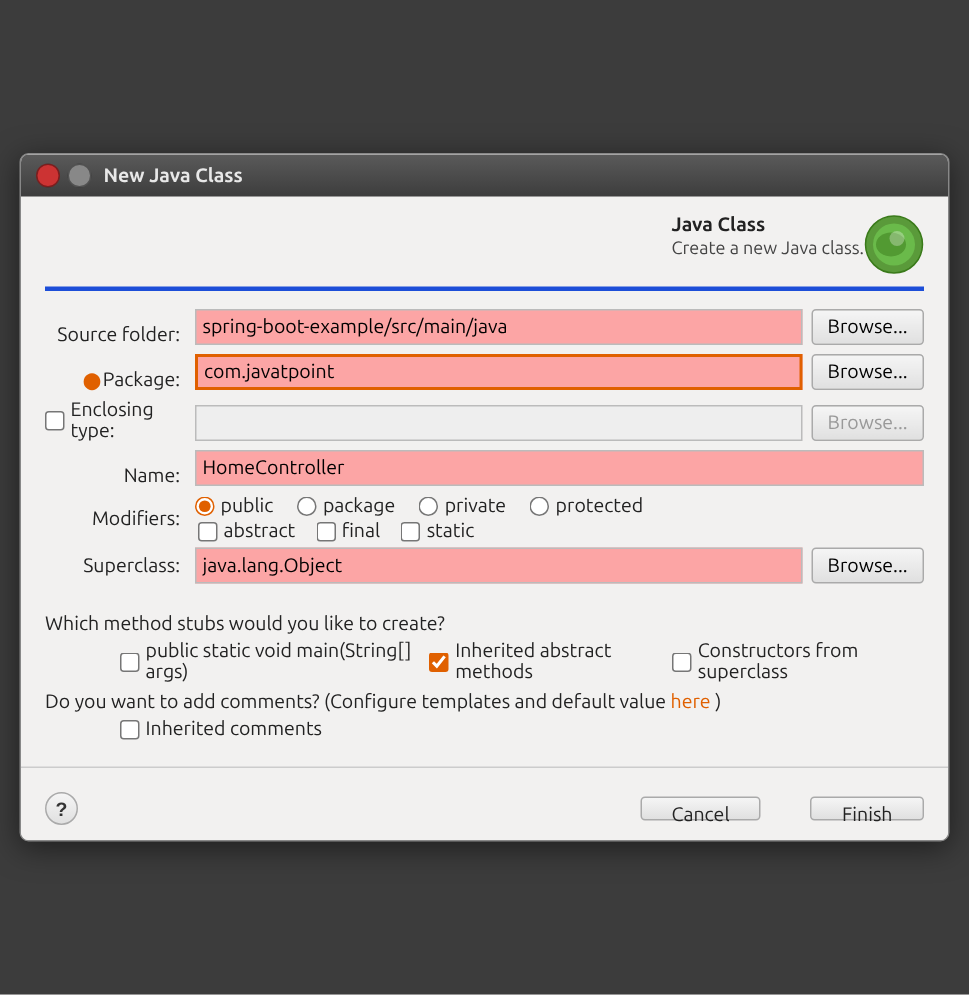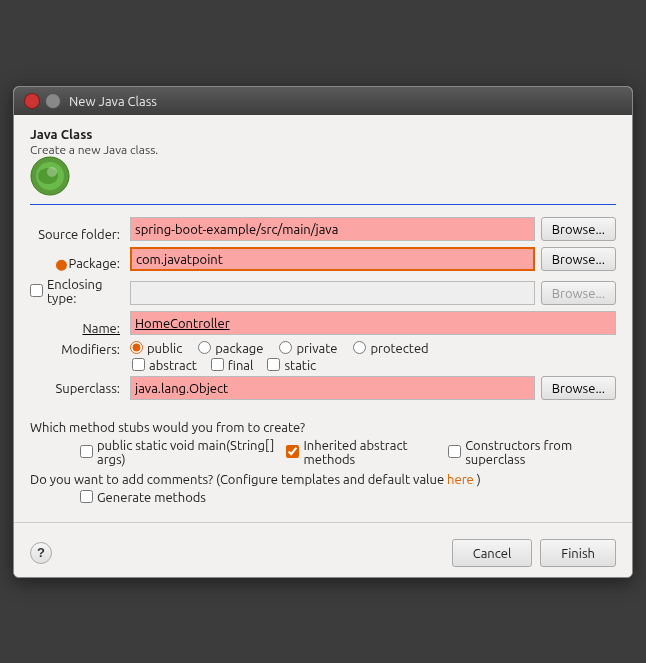--- a/index.html
+++ b/index.html
@@ -37,33 +37,32 @@
       height: 16px;
       border-radius: 50%;
       border: 1px solid rgba(0,0,0,0.4);
       cursor: pointer;
     }
     .tb-btn.close { background: #cc3333; }
     .tb-btn.minimize { background: #888; }
     .title-bar-title {
       color: #e8e8e8;
       font-size: 13px;
-      font-weight: normal;
+      font-weight: bold;
     }
     .content {
       padding: 12px 16px 10px 16px;
     }
     .header-section {
       display: flex;
       justify-content: flex-end;
       align-items: flex-start;
       margin-bottom: 12px;
       padding-bottom: 8px;
-      border-bottom: 1px solid #1d4ed8;
-      flex-direction: column;
+      border-bottom: 3px solid #1d4ed8;
     }
     .header-title {
       font-weight: bold;
       font-size: 13px;
       color: #222;
     }
     .header-subtitle {
       font-size: 12px;
       color: #444;
       margin-top: 2px;
@@ -133,25 +132,24 @@
     .enclosing-label-area {
       width: 100px;
       display: flex;
       align-items: center;
       justify-content: flex-end;
       padding-right: 10px;
       flex-shrink: 0;
     }
     .name-row {
       margin-top: 6px;
-      text-decoration: underline;
     }
     .modifiers-row {
       display: flex;
-      align-items: flex-start;
+      align-items: center;
       margin-bottom: 4px;
     }
     .modifiers-label {
       width: 100px;
       text-align: right;
       padding-right: 10px;
       color: #222;
       font-size: 13px;
       flex-shrink: 0;
       padding-top: 1px;
@@ -277,28 +275,29 @@
       display: flex;
       align-items: center;
       justify-content: center;
     }
     .footer-right {
       display: flex;
       gap: 8px;
     }
     .footer-btn {
       padding: 4px 20px;
-      height: 28px;
+      height: 16px;
       background: linear-gradient(to bottom, #f5f5f5, #e0e0e0);
       border: 1px solid #aaa;
       border-radius: 3px;
       cursor: pointer;
       font-size: 13px;
       font-family: inherit;
       color: #222;
+      margin-left: 25px;
     }
     .required-dot {
       color: #e06000;
       font-size: 11px;
       margin-right: 1px;
     }
     input[type="checkbox"] {
       width: 13px;
       height: 13px;
     }
@@ -404,21 +403,21 @@
     </div>
 
     <div class="form-row superclass-row">
       <span class="form-label">Superclass:</span>
       <input type="text" class="form-input" value="java.lang.Object" style="">
       <button class="browse-btn">Browse...</button>
     </div>
 
 
     <div class="stubs-section">
-      <div class="stubs-title">Which method stubs would you from to create?</div>
+      <div class="stubs-title">Which method stubs would you like to create?</div>
       <div class="stubs-indent">
         <label class="checkbox-label">
           <input type="checkbox" style="">
           <span>public static void main(String[] args)</span>
         </label>
         <label class="checkbox-label">
           <input type="checkbox" checked="" style="accent-color: rgb(224, 96, 0);">
           <span>Inherited abstract methods</span>
         </label>
         <label class="checkbox-label">
@@ -430,21 +429,21 @@
 
     <div class="comments-section">
       <div class="comments-text">
         <span>Do you want to add comments? (Configure templates and default value</span>
         <a class="link-text" href="#">here</a>
         <span>)</span>
       </div>
       <div class="generate-row">
         <label class="checkbox-label">
           <input type="checkbox" style="">
-          <span>Generate methods</span>
+          <span>Inherited comments</span>
         </label>
       </div>
     </div>
   </div>
 
   <hr class="divider">
 
   <div class="footer">
     <div class="footer-left">
       <button class="help-btn">?</button>

